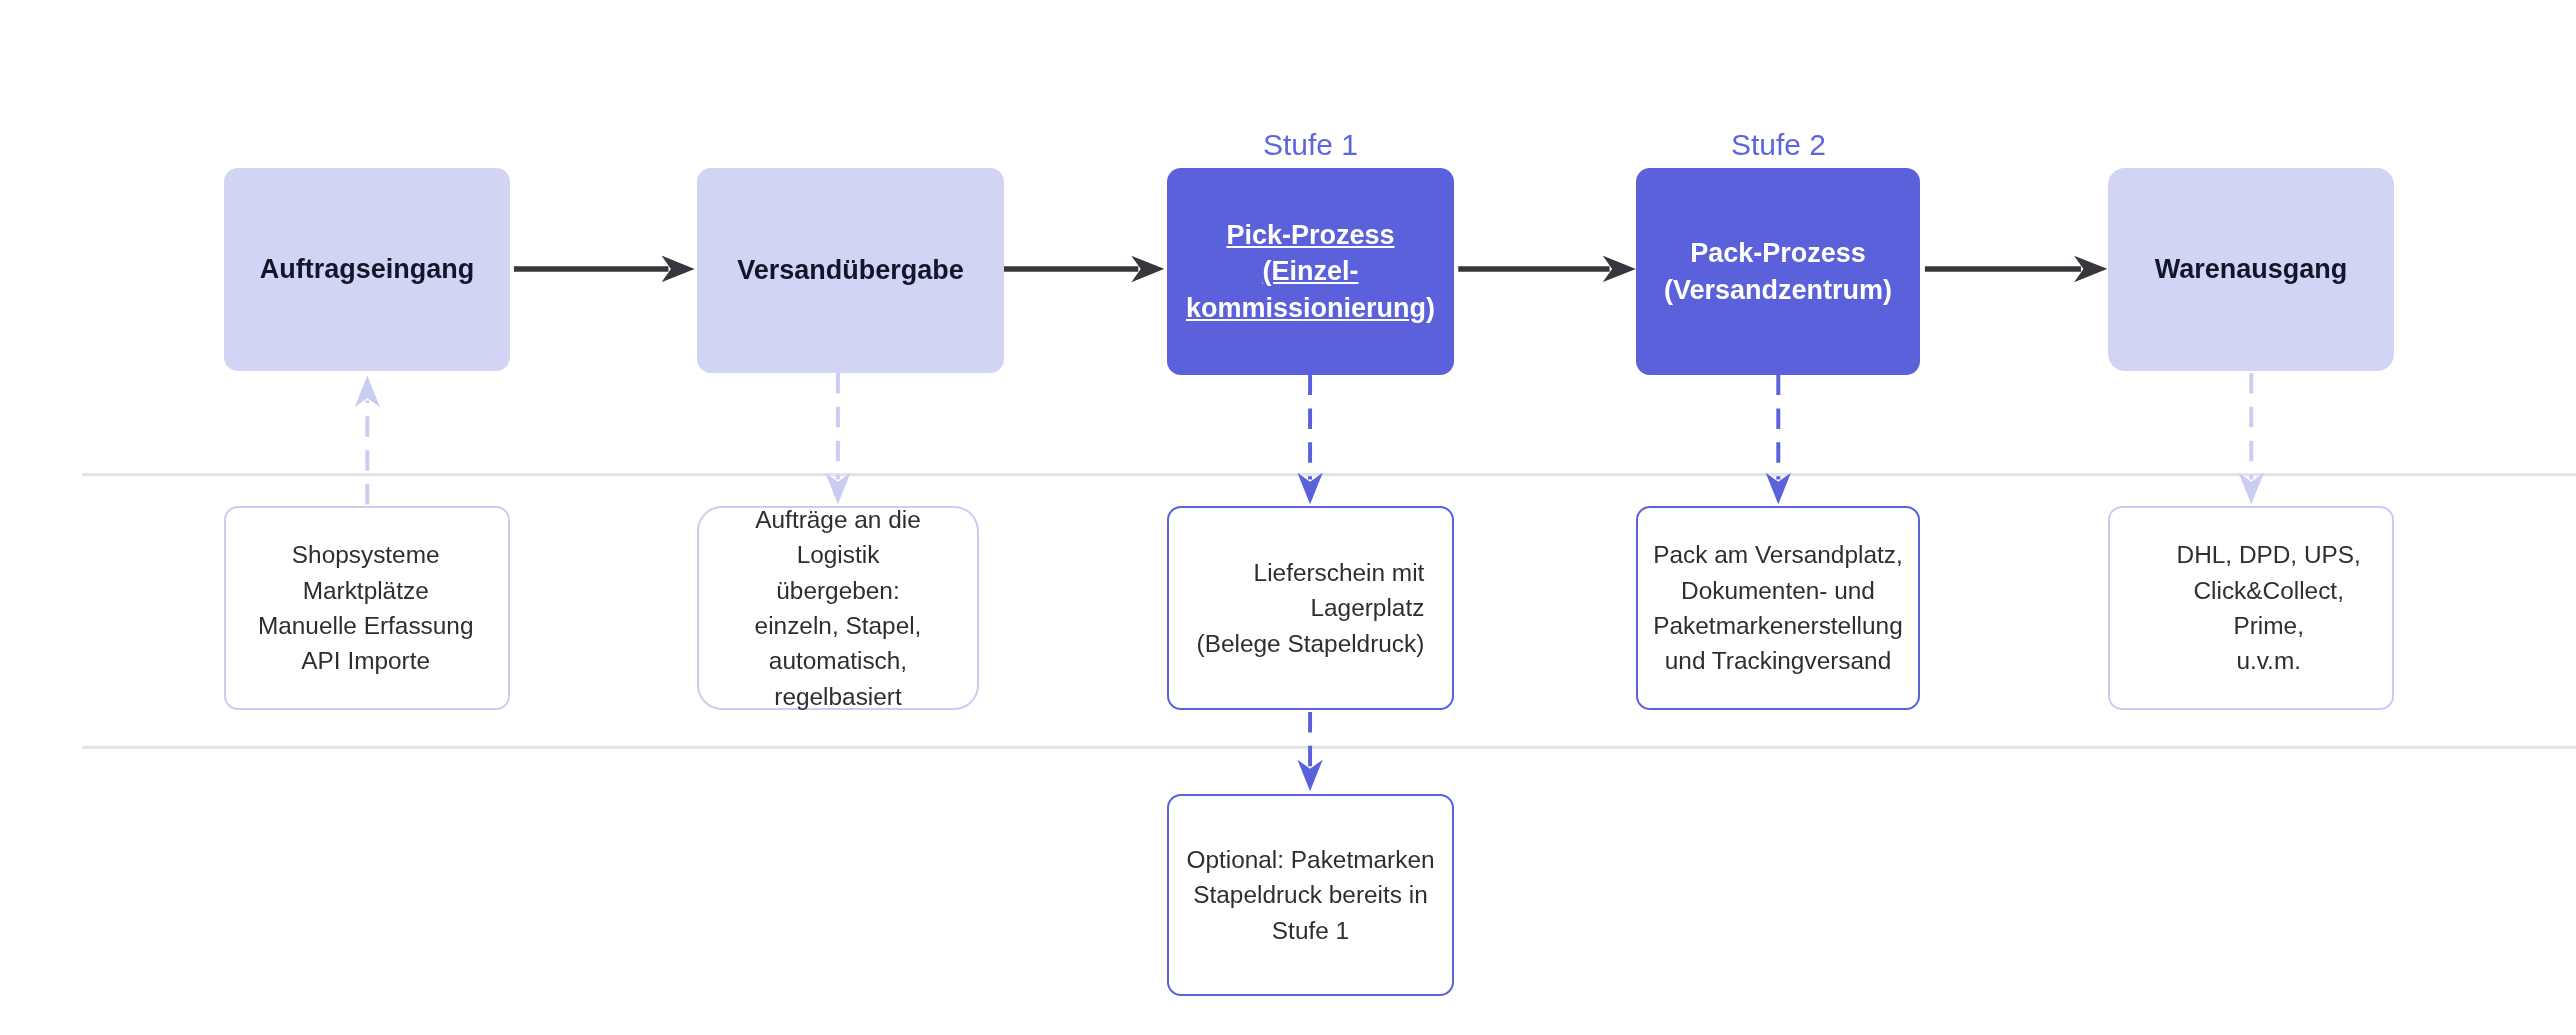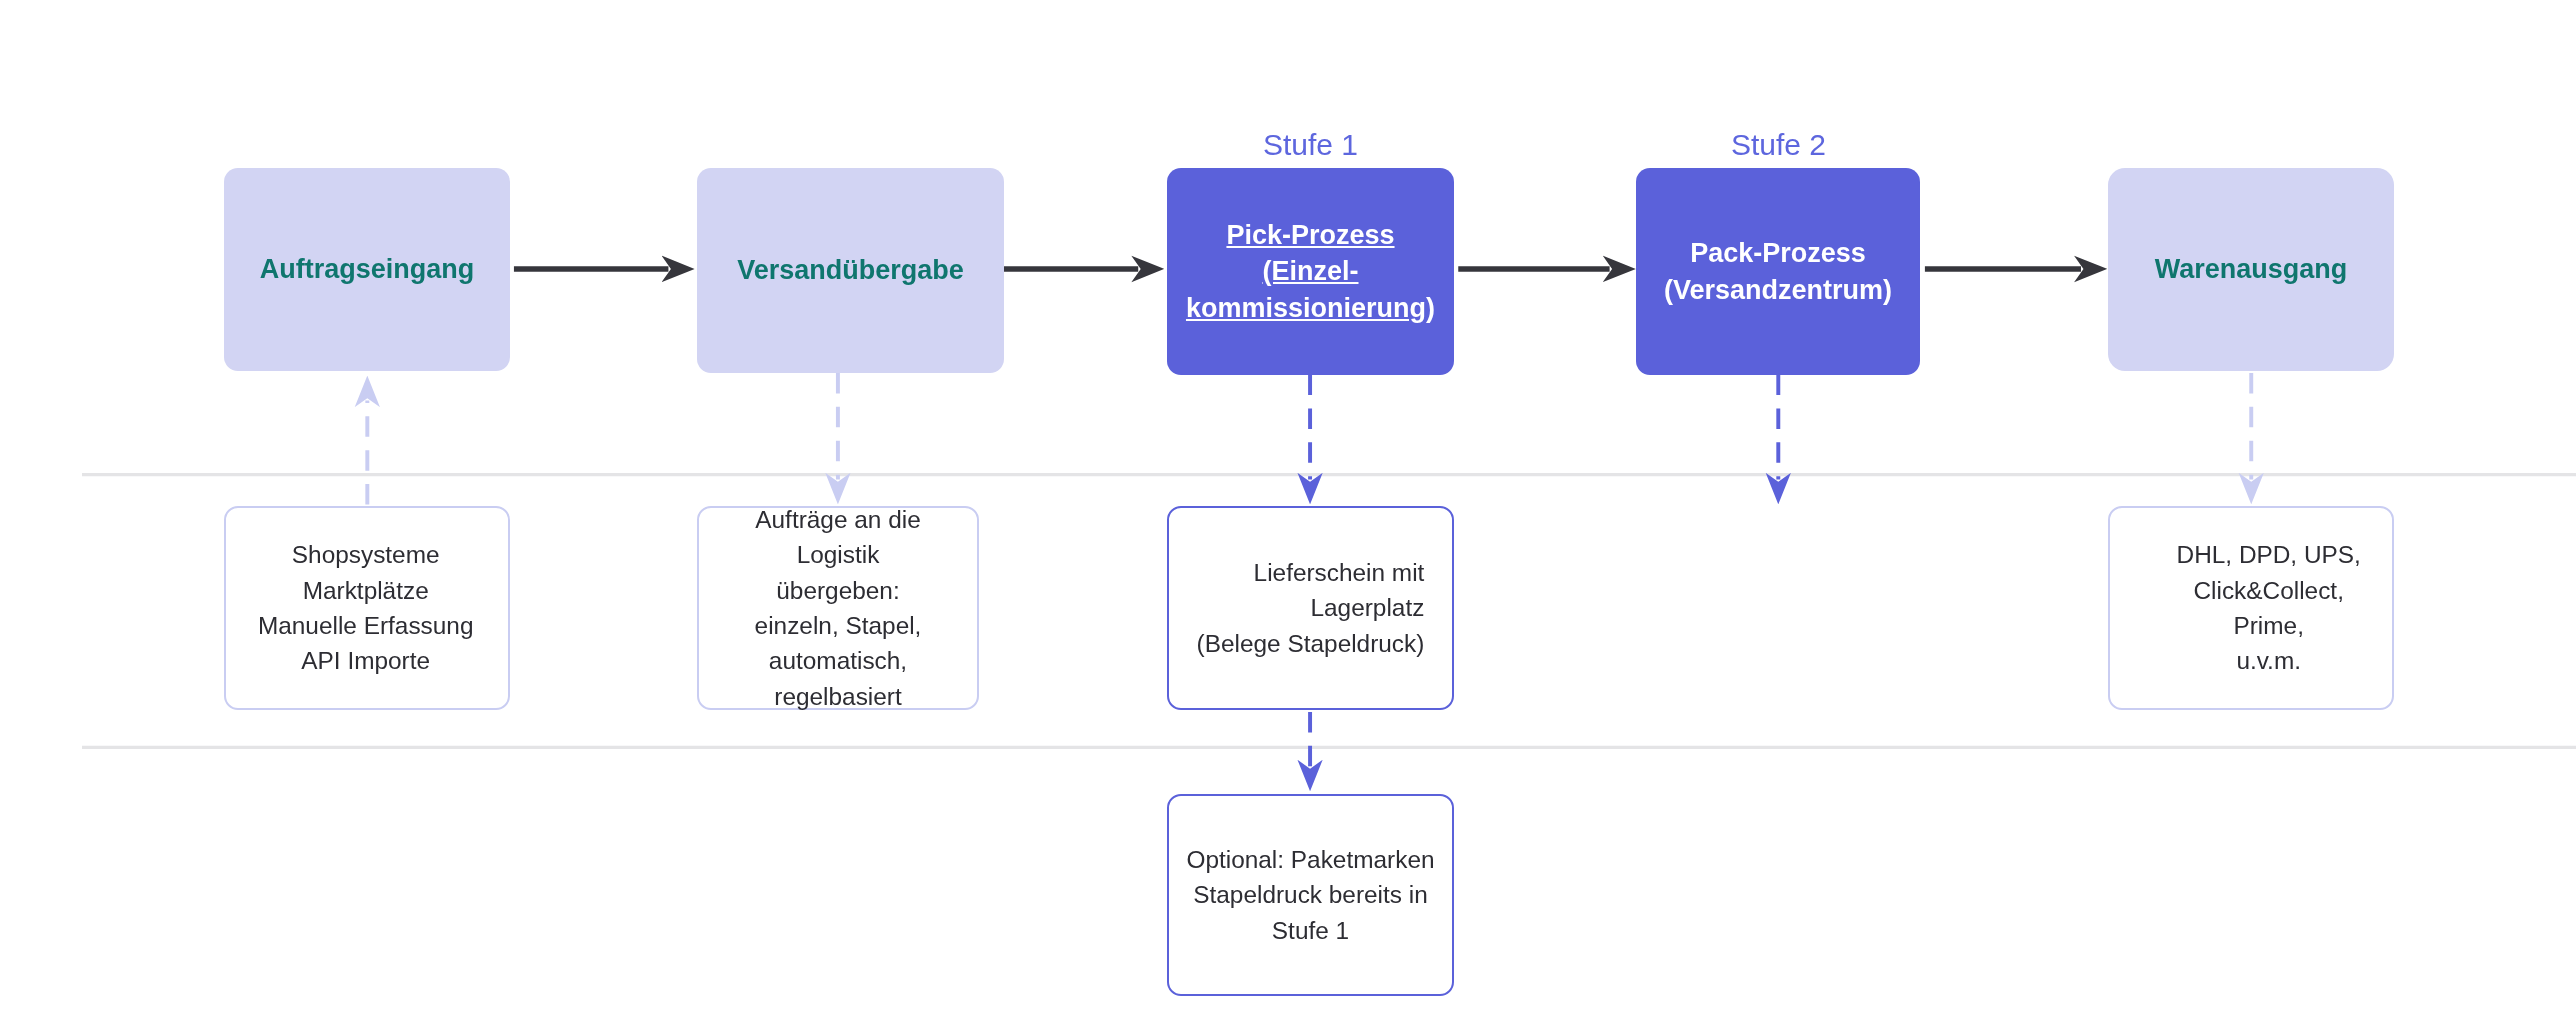--- a/index.html
+++ b/index.html
@@ -34,21 +34,21 @@
     position: absolute;
     box-sizing: border-box;
     border-radius: 14px;
     display: flex;
     align-items: center;
     justify-content: center;
     text-align: center;
     font-weight: 700;
     font-size: 27px;
     line-height: 1.35;
-    color: #0f766e;
+    color: #0f172a;
     padding: 6.3px 11px;
   }
   .node.light { background: #d2d4f3; }
   .node.dark  { background: #5b61da; color: #ffffff; }
   .detail {
     position: absolute;
     box-sizing: border-box;
     background: #ffffff;
     border: 2.4px solid #c9cdf2;
     border-radius: 14px;
@@ -120,31 +120,37 @@
   <div class="node light" style="left:2108px; top:168px; width:286px; height:203px;border-radius:17px;">
     <span class="multiline">Warenausgang</span>
   </div>
 
   <div class="detail" style="left:224px; top:506px; width:286px; height:204px;padding-left:10px;">
     <span class="multiline">Shopsysteme
 Marktplätze
 Manuelle Erfassung
 API Importe</span>
   </div>
-  <div class="detail" style="left:697px; top:506px; width:282px; height:204px;">
+  <div class="detail" style="left:697px; top:506px; width:282px; height:204px;border-radius:25px;">
     <span class="multiline">Aufträge an die Logistik
 übergeben:
 einzeln, Stapel,
 automatisch,
 regelbasiert</span>
   </div>
   <div class="detail accent" style="left:1167px; top:506px; width:287px; height:204px;text-align:right;">
     <span class="multiline">Lieferschein mit
 Lagerplatz
 (Belege Stapeldruck)</span>
+  </div>
+  <div class="detail accent" style="left:1636px; top:506px; width:284px; height:204px;">
+    <span class="multiline">Pack am Versandplatz,
+Dokumenten- und
+Paketmarkenerstellung
+und Trackingversand</span>
   </div>
   <div class="detail" style="left:2108px; top:506px; width:286px; height:204px;padding-left:48px;">
     <span class="multiline">DHL, DPD, UPS,
 Click&amp;Collect, Prime,
 u.v.m.</span>
   </div>
 
   <div class="detail accent" style="left:1167px; top:794px; width:287px; height:202px;">
     <span class="multiline">Optional: Paketmarken
 Stapeldruck bereits in

